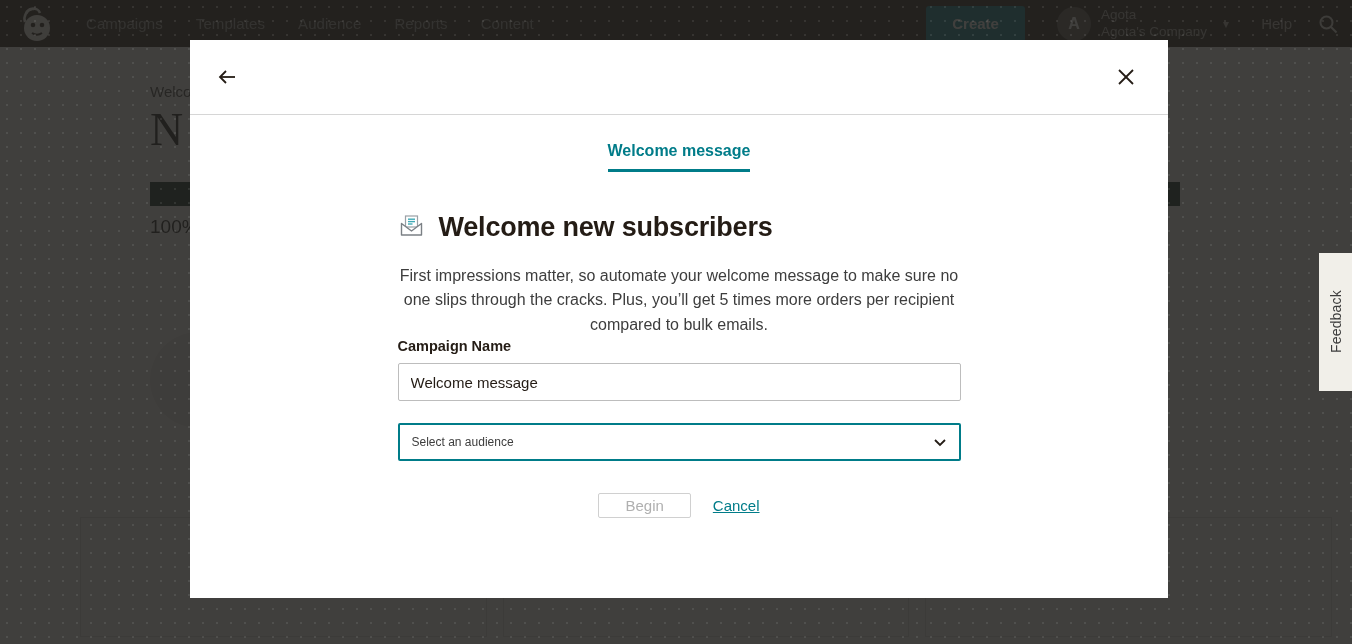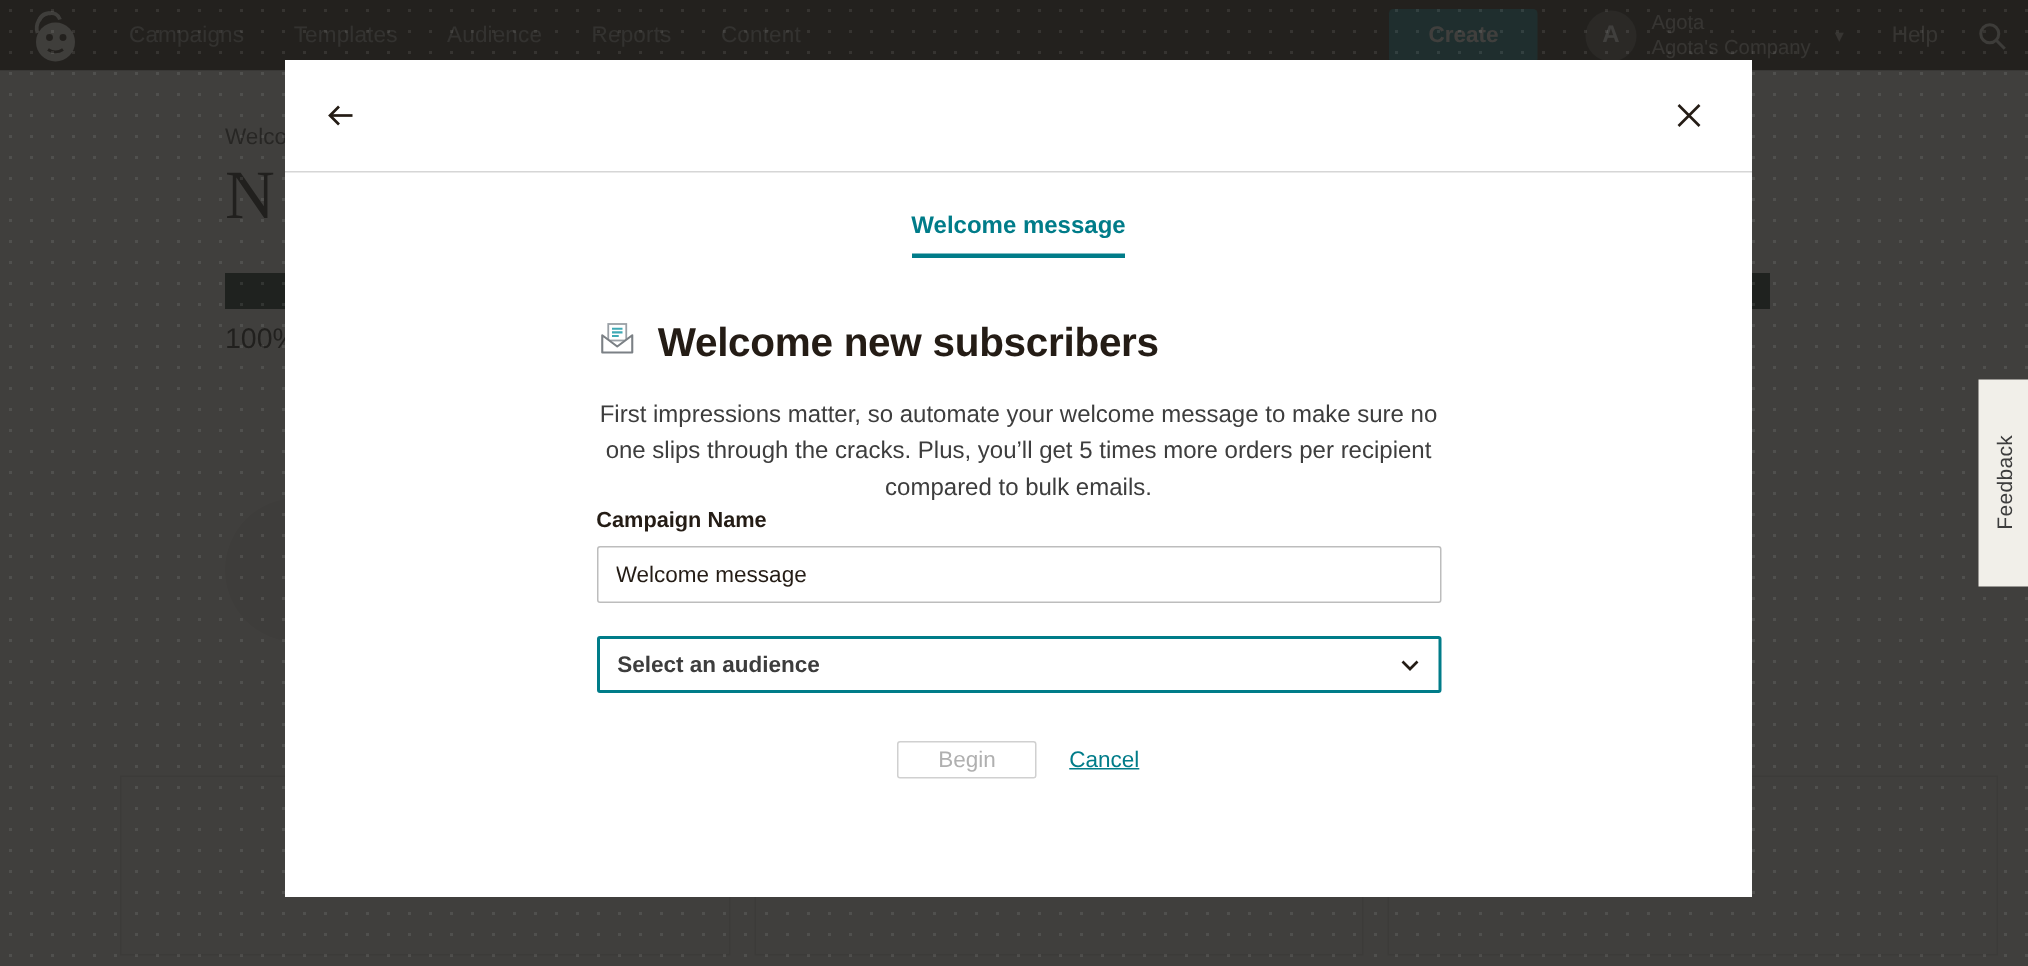--- a/index.html
+++ b/index.html
@@ -106,21 +106,21 @@
     border: 1px solid #bdbdbd; border-radius: 2px;
     padding: 0 12px; font-size: 15px; color: #241c15;
     font-family: inherit; background: #fff;
   }
   .select-wrap {
     margin-top: 22px; position: relative; width: 100%; height: 38px;
     border: 2px solid #007c89; border-radius: 2px;
     display: flex; align-items: center; padding: 0 12px; background: #fff;
     cursor: pointer;
   }
-  .select-text { font-size: 15px; color: #3d3d3d; font-weight: bold; }
+  .select-text { font-size: 12px; color: #3d3d3d; }
   .select-chev { position: absolute; right: 12px; color: #241c15; display:flex; }
   .actions { margin-top: 32px; display: flex; align-items: center; justify-content: center; gap: 22px; }
   .begin-btn {
     background: #fff; color: #b0b0b0; border: 1px solid #d0d0d0;
     border-radius: 2px; padding: 0 26px; height: 25px;
     font-size: 15px; cursor: default; font-family: inherit;
   }
   .cancel-link { color: #007c89; font-size: 15px; text-decoration: underline; cursor: pointer; }
 
   

